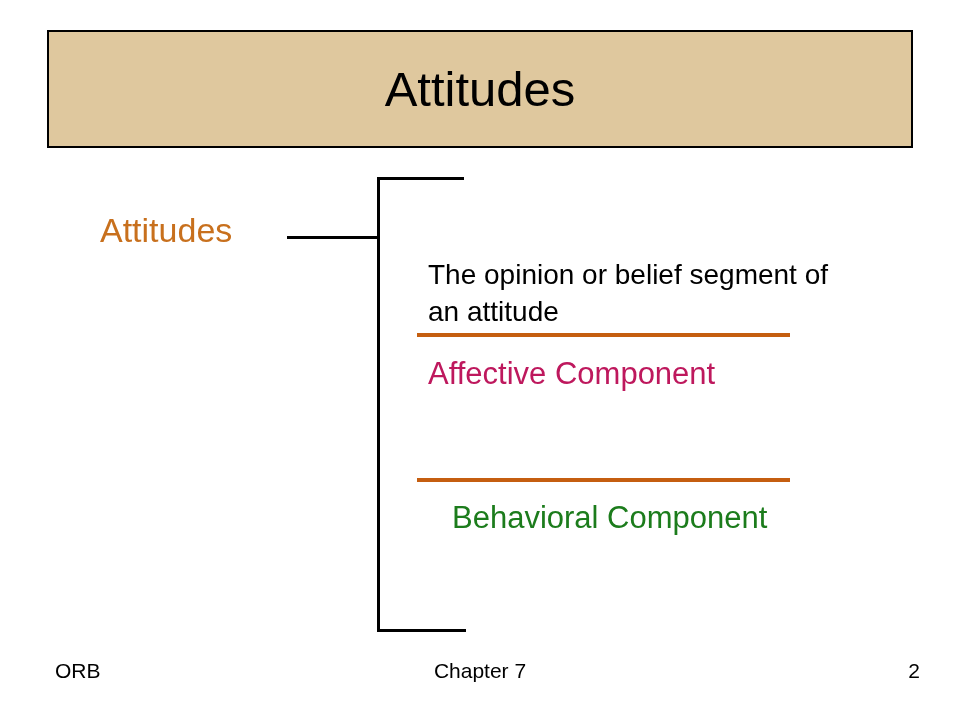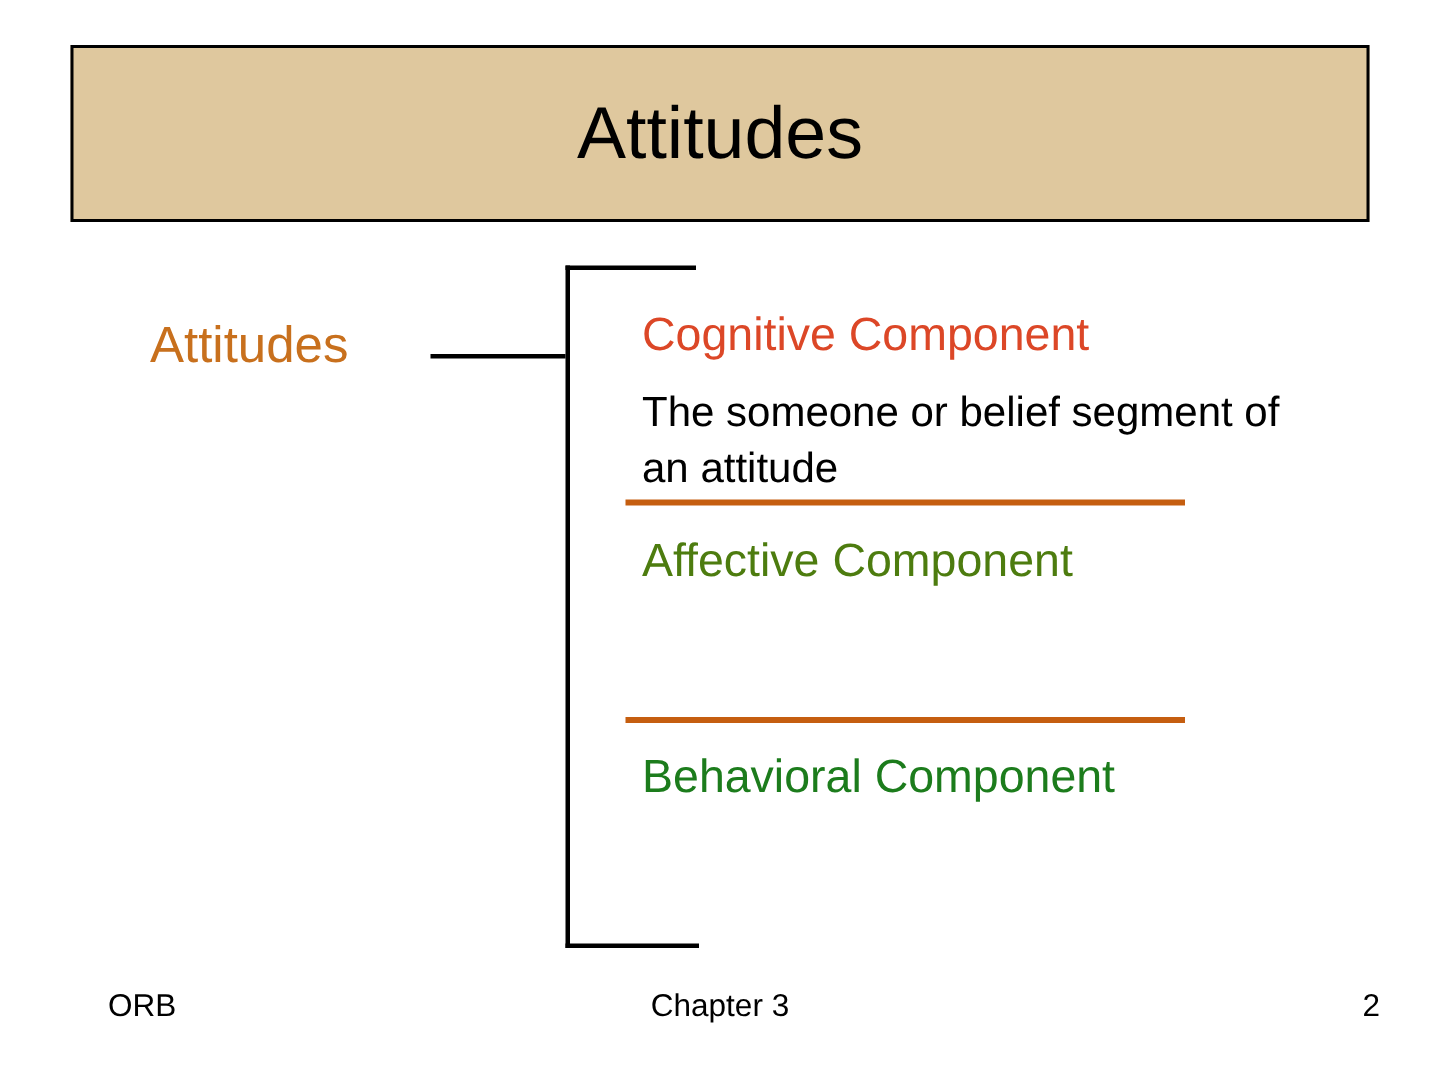--- a/index.html
+++ b/index.html
@@ -42,58 +42,57 @@
   .comp-heading { left: 428px; font-size: 31px; line-height: 1.1; }
   .comp-body {
     left: 428px; width: 460px;
     font-size: 28px; line-height: 37px;
     white-space: pre-line;
   }
   .comp-h-1 { top: 206px; }
   .comp-b-1 { top: 256px; }
   .comp-h-2 { top: 357px; }
   .comp-b-2 { top: 410px; }
-  .comp-h-3 { top: 501px; }
+  .comp-h-3 { top: 501px; margin-left: 24px; }
   .comp-b-3 { top: 552px; }
 
   .divider { left: 417px; width: 373px; height: 4px; }
   .rule-1 { top: 333px; }
   .rule-2 { top: 478px; }
 
   .footer-item { top: 658px; font-size: 21px; line-height: 1.2; }
-  .footer-left   { left: 72px; }
+  .footer-left   { left: 55px; }
   .footer-center { left: 0; width: 960px; text-align: center; }
   .footer-right  { right: 40px; }
 </style>
 </head>
 <body>
 
 <div class="slide">
 
   <div class="abs title-box" style="background: rgb(223, 200, 158);">
     <span class="title-text">Attitudes</span>
   </div>
 
   <div class="abs def-heading" style="color: rgb(200, 112, 29);">Attitudes</div>
 
 
   <div class="abs bracket br-v" style="background: rgb(0, 0, 0);"></div>
   <div class="abs bracket br-top" style="background: rgb(0, 0, 0);"></div>
   <div class="abs bracket br-bot" style="background: rgb(0, 0, 0);"></div>
   <div class="abs bracket br-conn" style="background: rgb(0, 0, 0);"></div>
 
-  <div class="abs comp-heading comp-h-1" style="color: rgb(220, 71, 39);">Cognitive Component</div>
-  <div class="abs comp-body comp-b-1">The someone or belief segment of
+  <div class="abs comp-body comp-b-1">The opinion or belief segment of
 an attitude</div>
 
   <div class="abs divider rule-1" style="background: rgb(197, 94, 16);"></div>
 
-  <div class="abs comp-heading comp-h-2" style="color: #4d7c0f;">Affective Component</div>
+  <div class="abs comp-heading comp-h-2" style="color: #be185d;">Affective Component</div>
 
   <div class="abs divider rule-2" style="background: rgb(197, 94, 16);"></div>
 
   <div class="abs comp-heading comp-h-3" style="color: rgb(28, 124, 28);">Behavioral Component</div>
 
   <div class="abs footer-item footer-left">ORB</div>
-  <div class="abs footer-item footer-center">Chapter 3</div>
+  <div class="abs footer-item footer-center">Chapter 7</div>
   <div class="abs footer-item footer-right">2</div>
 
 </div>
 
 </body></html>

